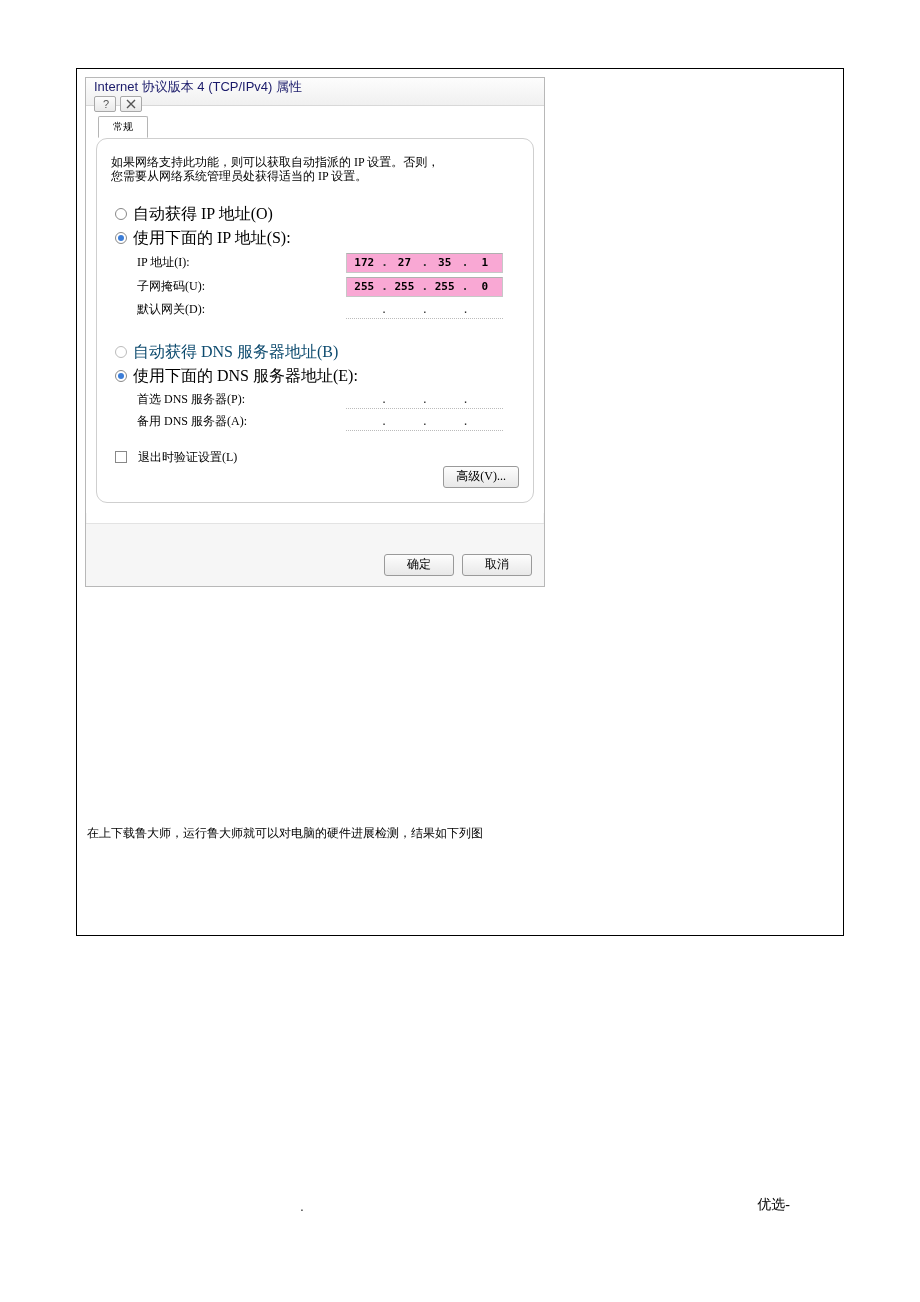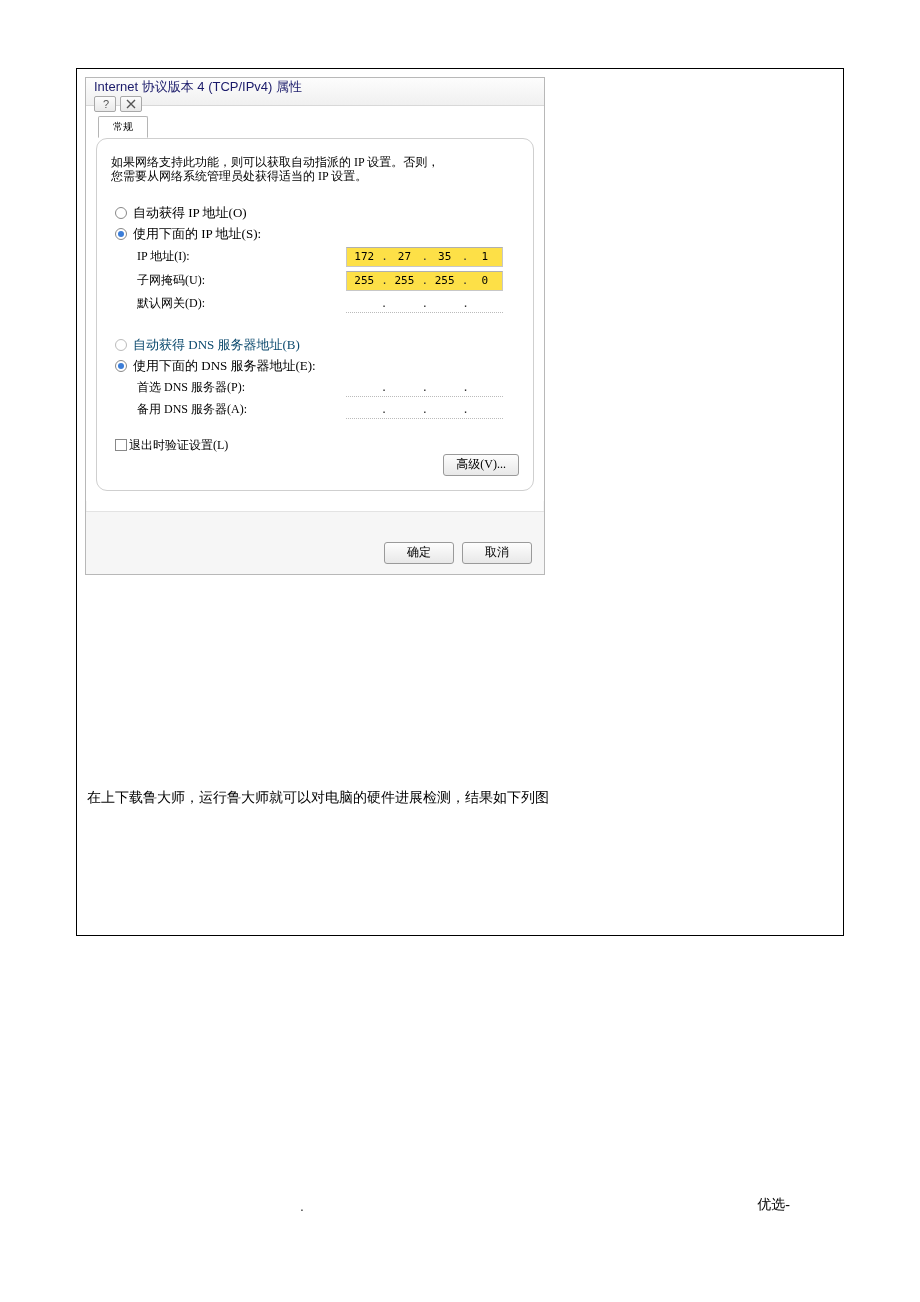--- a/index.html
+++ b/index.html
@@ -97,21 +97,21 @@
   .hint {
     font-size: 12px;
     line-height: 1.2;
     margin-bottom: 20px;
     font-family: "SimSun", serif;
   }
   .radio-row {
     display: flex;
     align-items: center;
     gap: 6px;
-    font-size: 13px;
+    font-size: 16px;
     font-family: "SimSun", serif;
     margin: 3px 0;
     padding-left: 4px;
   }
   .radio {
     width: 12px; height: 12px;
     border: 1px solid #888;
     border-radius: 50%;
     display: inline-flex;
     align-items: center;
@@ -139,46 +139,47 @@
   .field-label {
     width: 200px;
     font-size: 12px;
     font-family: "SimSun", serif;
   }
   .ip-box {
     width: 160px;
     height: 20px;
     border: 1px solid #c7c7c7;
     border-top-color: #b0b0b0;
-    background: #fde047;
+    background: #f9a8d4;
     display: flex;
     align-items: center;
     font-family: Tahoma, monospace;
     font-size: 11px;
+    font-weight: bold;
   }
   .dashed-bottom {
     border: none;
     border-bottom: 1px dotted #bbb;
     width: 160px;
     height: 18px;
     display: flex;
     align-items: center;
     font-family: Tahoma, monospace;
     font-size: 11px;
   }
   .oct {
     flex: 1;
     text-align: center;
   }
   .dot { width: 6px; text-align: center; color: #333; }
   .group-sep { height: 16px; }
   .checkbox-row {
     display: flex;
     align-items: center;
-    gap: 2px;
+    gap: 11px;
     margin-top: 18px;
     font-family: "SimSun", serif;
     font-size: 12px;
     padding-left: 4px;
   }
   .checkbox {
     width: 12px; height: 12px;
     border: 1px solid #888;
     background: #fff;
     position: relative;
@@ -209,23 +210,23 @@
     gap: 8px;
     padding: 10px 12px;
     border-top: 1px solid #e3e3e3;
     margin-top: 10px;
     background: #f6f6f6;
   }
   .caption-below {
     position: absolute;
     left: 10px;
     right: 10px;
-    top: 720px;
+    top: 756px;
     text-align: left;
-    font-size: 14px;
+    font-size: 12px;
     font-family: "SimSun", serif;
   }
   .page-dot {
     position: absolute;
     left: 300px;
     bottom: 88px;
     font-size: 14px;
     color: #333;
   }
   .page-footer {

